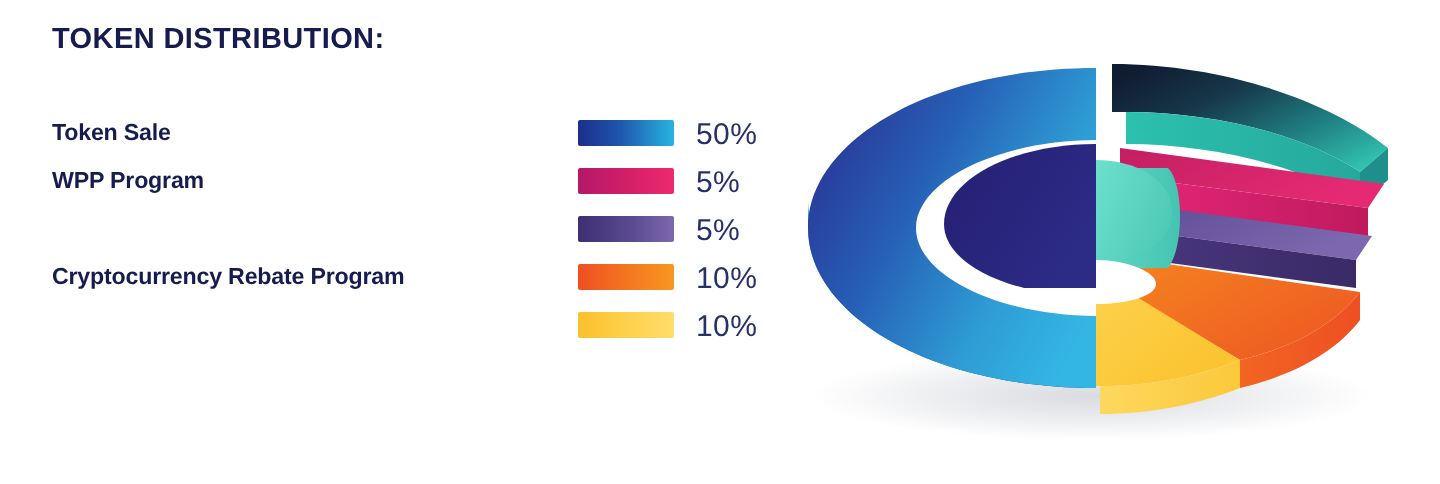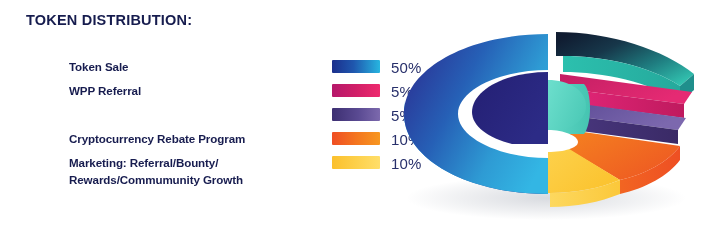--- a/index.html
+++ b/index.html
@@ -25,21 +25,20 @@
 
   
   #legend{
     position:absolute;
     left:26px; top:58px;
     width:360px;
   }
   .legend-row{
     position:relative;
     height:24px;
-    margin-left:43px;
   }
   .legend-row.tall{height:40px;}
   .legend-label{
     position:absolute;
     left:0; top:0;
     font-size:11.6px;
     font-weight:bold;
     color:#171c4f;
     line-height:17px;
     white-space:pre-line;
@@ -78,39 +77,37 @@
   <div id="legend">
 
     <div class="legend-row">
       <span class="legend-label">Token Sale</span>
       <span class="legend-swatch" style="background:linear-gradient(90deg,#1b2f8c 0%,#1f57ae 45%,#27b5e0 100%);"></span>
       <span class="legend-pct">50%</span>
     </div>
 
 
     <div class="legend-row">
-      <span class="legend-label">WPP Referral</span>
+      <span class="legend-label">WPP Program</span>
       <span class="legend-swatch" style="background:linear-gradient(90deg,#b5186a 0%,#d11f68 50%,#ee2a6e 100%);"></span>
       <span class="legend-pct">5%</span>
     </div>
 
     <div class="legend-row">
       <span class="legend-swatch" style="background:linear-gradient(90deg,#3d2f72 0%,#5a4a92 55%,#7c69ad 100%);"></span>
       <span class="legend-pct">5%</span>
     </div>
 
     <div class="legend-row">
       <span class="legend-label">Cryptocurrency Rebate Program</span>
       <span class="legend-swatch" style="background:linear-gradient(90deg,#ef4e23 0%,#f4751f 50%,#f79720 100%);"></span>
       <span class="legend-pct">10%</span>
     </div>
 
     <div class="legend-row tall">
-      <span class="legend-label">Marketing: Referral/Bounty/
-Rewards/Commumunity Growth</span>
       <span class="legend-swatch" style="background:linear-gradient(90deg,#fbc02d 0%,#fdd04a 50%,#ffde6a 100%);"></span>
       <span class="legend-pct">10%</span>
     </div>
 
   </div>
 
   <div id="chart">
     <svg viewBox="0 0 320 226" xmlns="http://www.w3.org/2000/svg">
       <defs>
 

